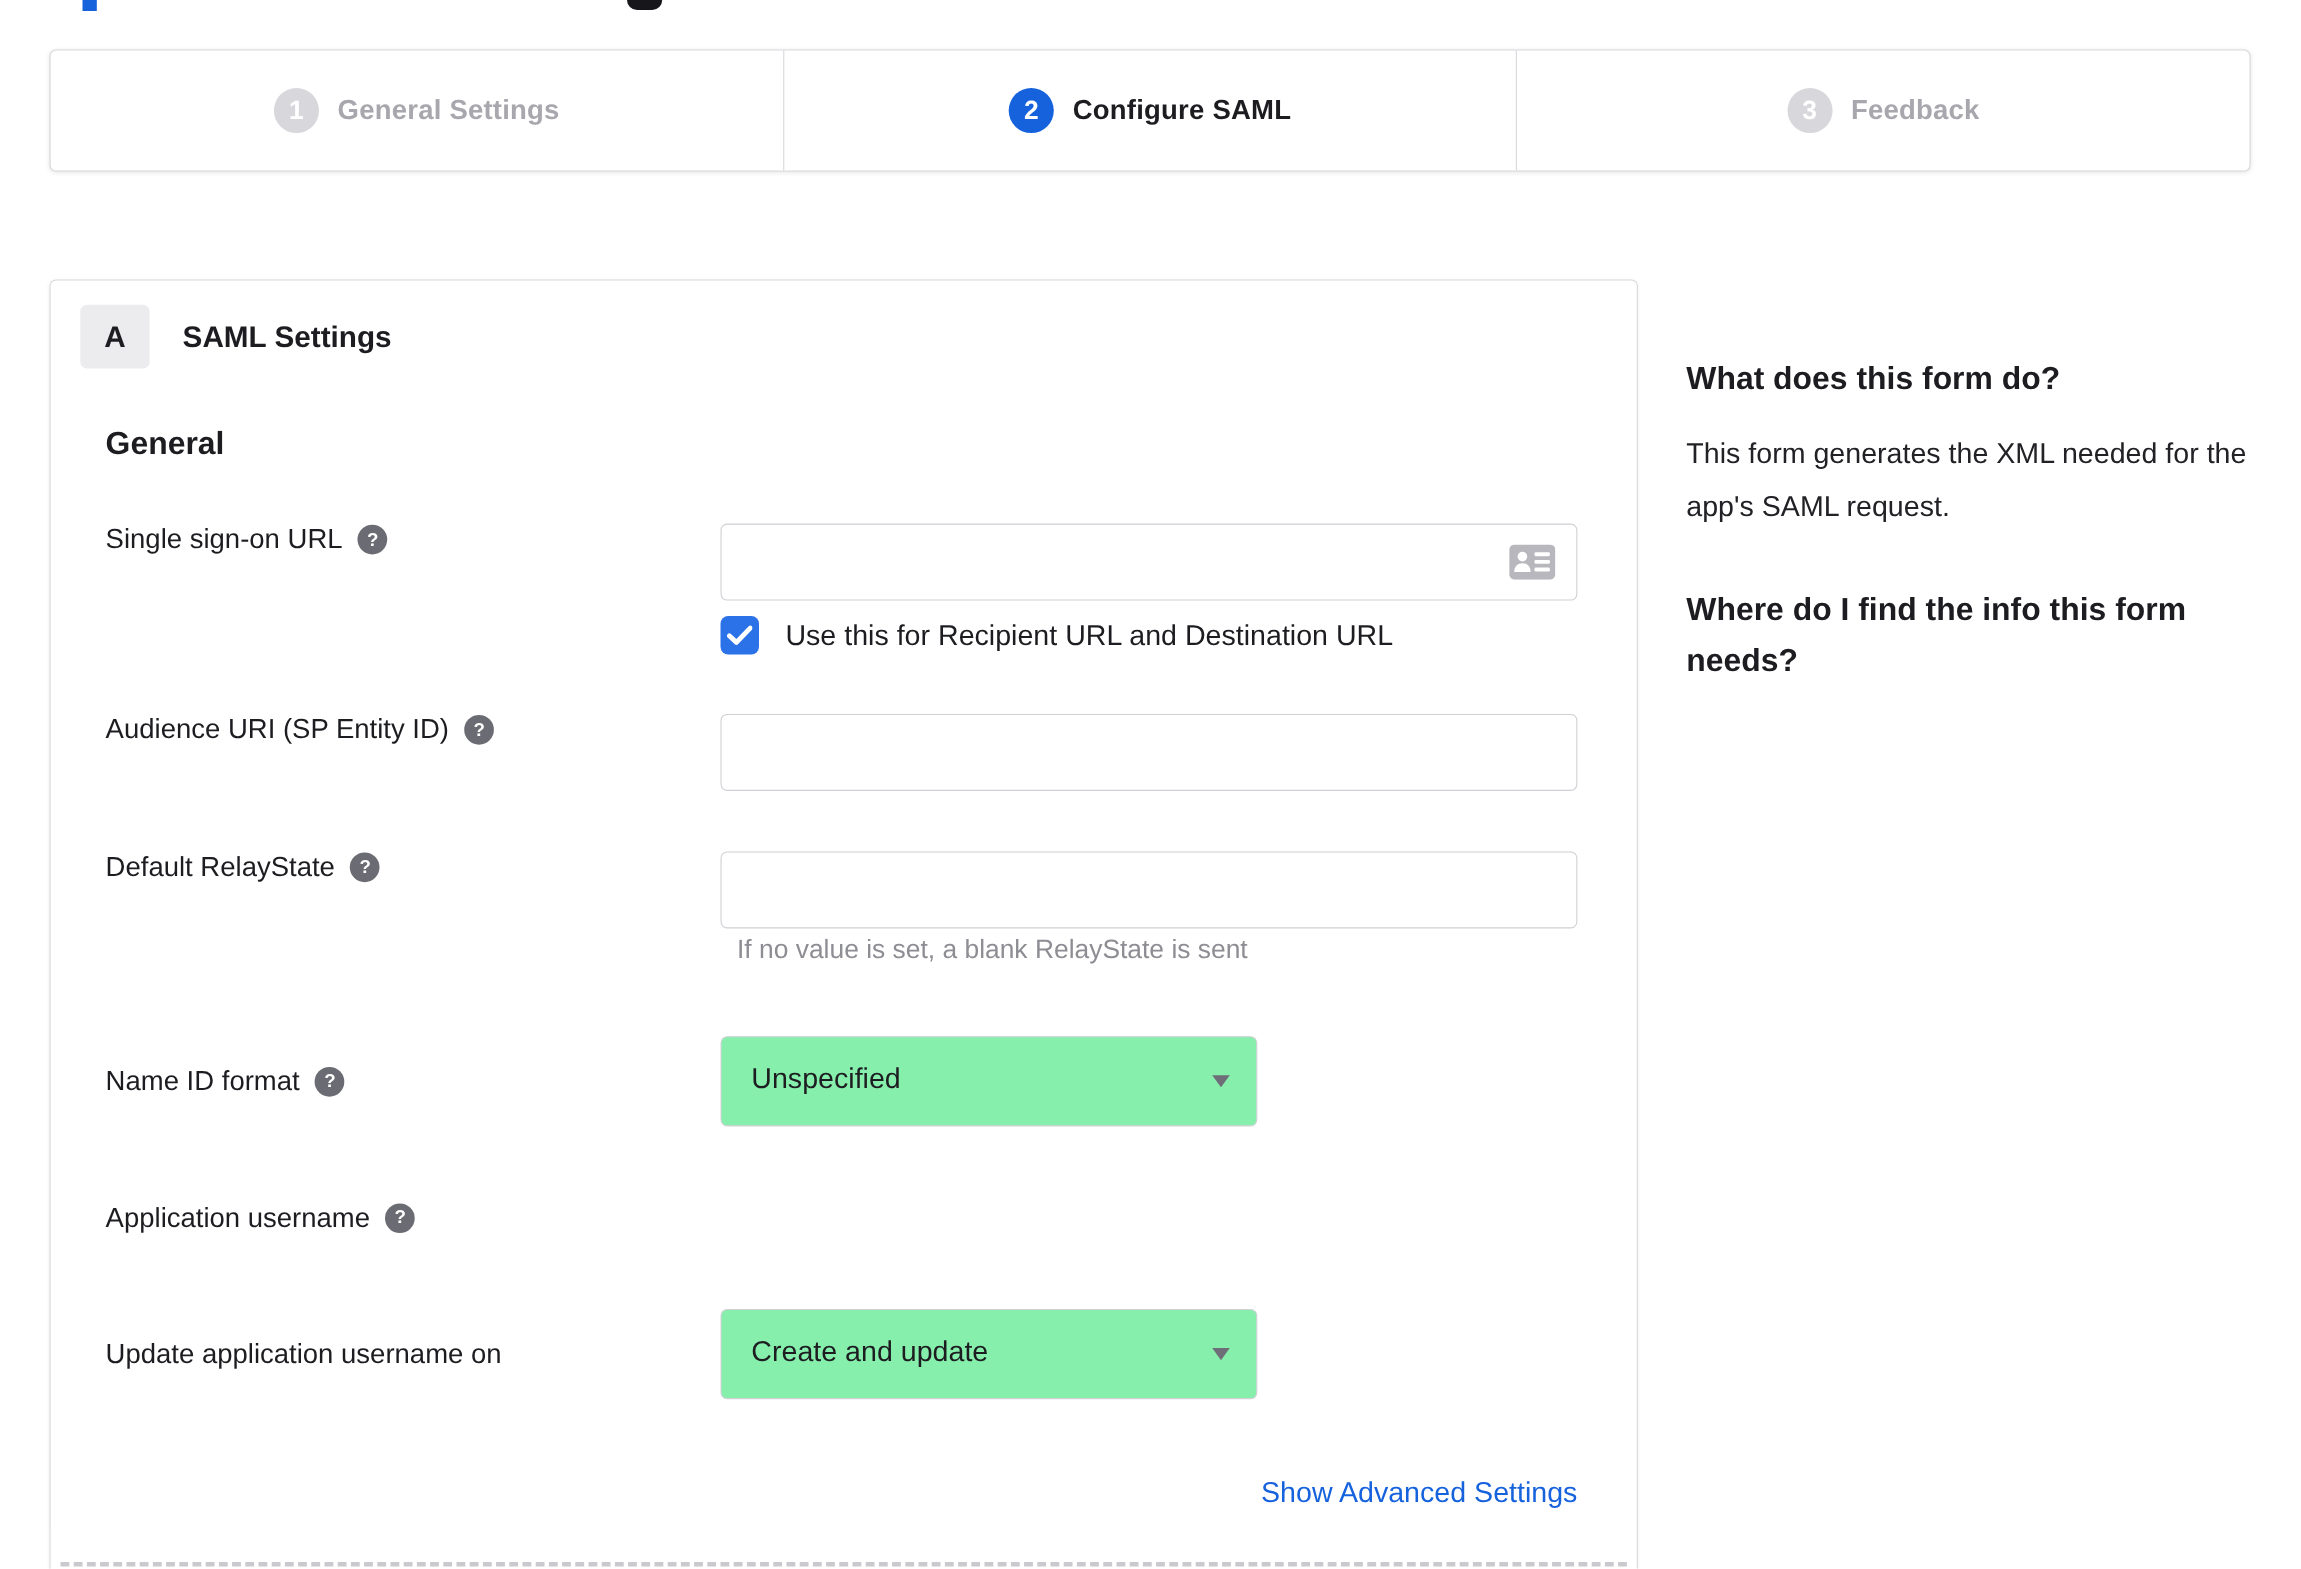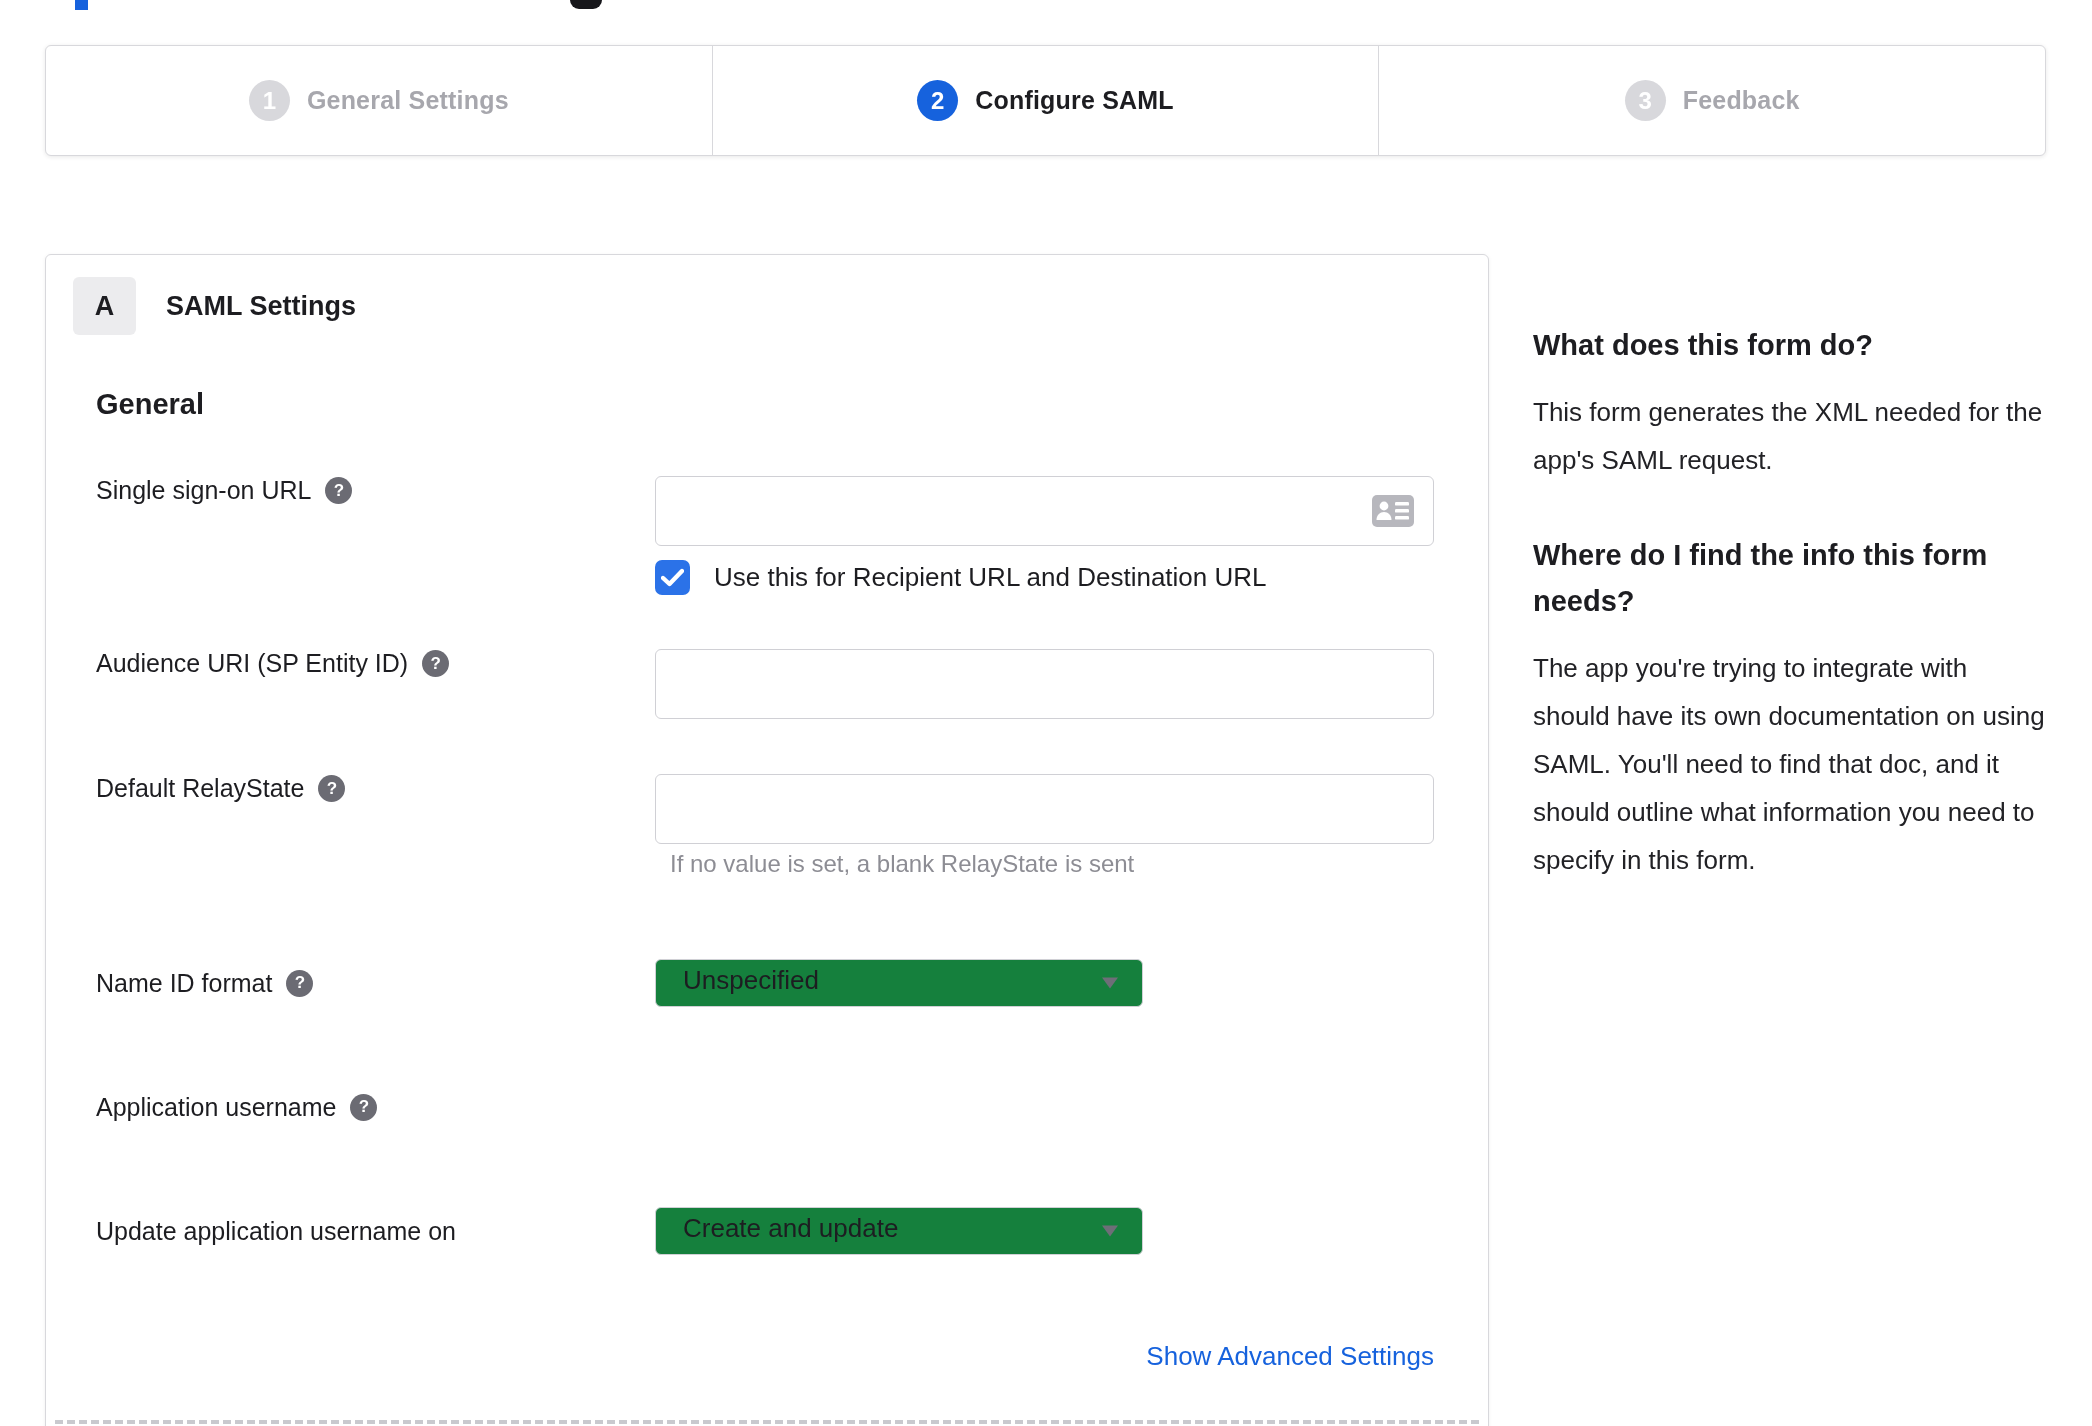--- a/index.html
+++ b/index.html
@@ -86,22 +86,22 @@
   }
   .card-icon {
     position: absolute; right: 20px; top: 50%; transform: translateY(-50%);
     width: 42px; height: 32px;
   }
 
   .row-height-70 { height: 70px; align-items: flex-start; }
   .row-height-68 { height: 68px; align-items: center; }
 
   .select-box {
-    position: relative; width: 488px; height: 48px;
-    border: 1px solid #d0d0d5; border-radius: 6px; background: #15803d;
+    position: relative; width: 488px; height: 82px;
+    border: 1px solid #d0d0d5; border-radius: 6px; background: #86efac;
     display: flex; align-items: center; padding: 0 60px 5px 27px;
     cursor: pointer;
   }
   .select-value { font-size: 26px; color: #1d1d21; }
   .caret {
     position: absolute; right: 24px; top: 50%; transform: translateY(-50%);
     width: 0; height: 0;
     border-left: 8px solid transparent; border-right: 8px solid transparent;
     border-top: 11px solid #6e6e78;
   }
@@ -252,14 +252,13 @@
 
   <a class="advanced-link">Show Advanced Settings</a>
 
   <div class="dashed-divider"></div>
 </div>
 
 <aside class="sidebar">
   <h4>What does this form do?</h4>
   <p>This form generates the XML needed for the app's SAML request.</p>
   <h4>Where do I find the info this form needs?</h4>
-  <p>The app you're trying to integrate with should have its own documentation on using SAML. You'll need to find that doc, and it should outline what information you need to specify in this form.</p>
 </aside>
 
 </body></html>

